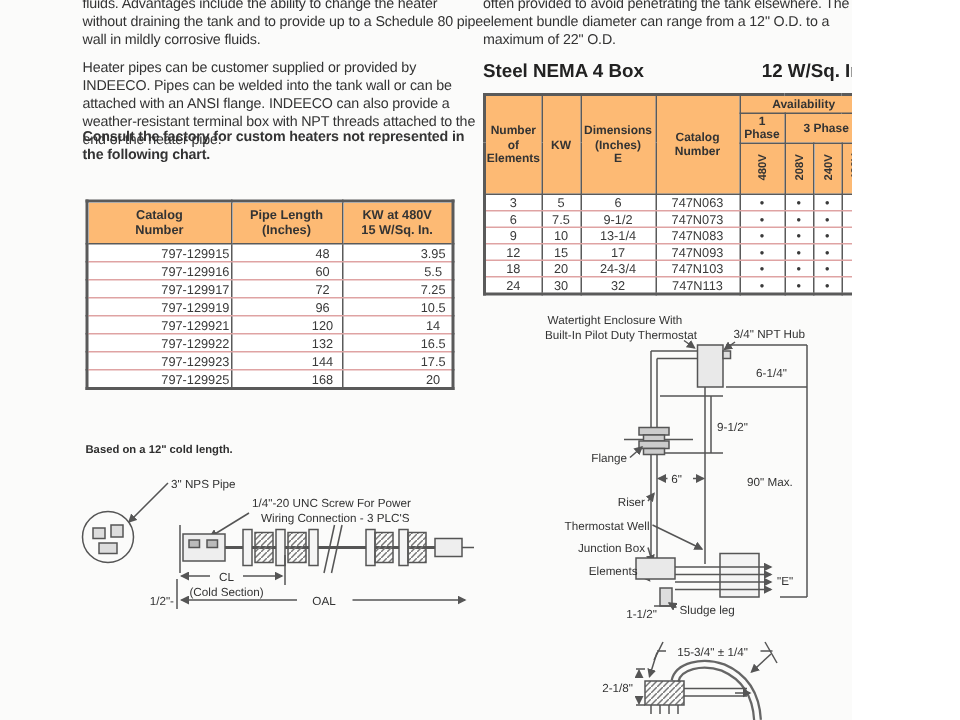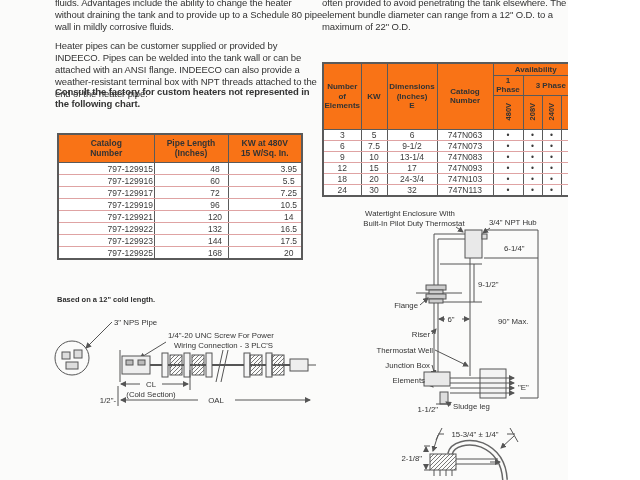--- a/index.html
+++ b/index.html
@@ -6,21 +6,21 @@
   .page { position:relative; width:568px; height:480px; background:#fbfbfa;
           font-family:"Liberation Sans", sans-serif; color:#333; overflow:hidden; }
   .para { position:absolute; font-size:9.5px; line-height:12.1px; letter-spacing:-0.1px; }
   .sec-head { position:absolute; left:322px; top:40px; width:256px; display:flex;
               justify-content:space-between; font-weight:700; font-size:12.5px; color:#222; }
   table.dt { border-collapse:collapse; position:absolute; background:#fff;
              border:2px solid #5a5a5a; table-layout:fixed; }
   .dt th, .dt td { padding:0; text-align:center; vertical-align:middle;
                    border-left:1px solid #5a5a5a; border-right:1px solid #5a5a5a;
                    overflow:hidden; }
-  .dt th { background:#f97316; font-weight:700; font-size:8px; line-height:9.3px;
+  .dt th { background:#fdba74; font-weight:700; font-size:8px; line-height:9.3px;
            border-top:1px solid #5a5a5a; border-bottom:1.5px solid #5a5a5a; }
   .dt td { border-top:1px solid #dfa3a3; border-bottom:1px solid #dfa3a3;
            font-size:8.5px; color:#3a3a3a; }
   #pipe-table { left:57px; top:133px; width:244px; }
   #pipe-table th { height:27px; font-size:8.5px; }
   #pipe-table td { height:11px;padding-left:48px; }
   #nema-table { left:322px; top:62px; width:256px; }
   #nema-table td { height:10px; }
   th.volt { height:33px; }
   .vrot { transform:rotate(-90deg); white-space:nowrap; font-size:7.5px; font-weight:700; }
@@ -32,20 +32,24 @@
 </head>
 <body>
 
 <div class="page">
 
   <div class="para" style="left:55px; top:-3px; width:268px;">fluids.  Advantages include the ability to change the heater without draining the tank and to provide up to a Schedule 80 pipe wall in mildly corrosive fluids.</div>
   <div class="para" style="left:55px; top:40px; width:268px;">Heater pipes can be customer supplied or provided by INDEECO.  Pipes can be welded into the tank wall or can be attached with an ANSI flange.  INDEECO can also provide a weather-resistant terminal box with NPT threads attached to the end of the heater pipe.</div>
   <div class="para" style="left:55px; top:86px; width:268px;font-weight:bold;">Consult the factory for custom heaters not represented in the following chart.</div>
 
   <div class="para" style="left:322px; top:-3px; width:260px;">often provided to avoid penetrating the tank elsewhere.  The element bundle diameter can range from a 12" O.D. to a maximum of 22" O.D.</div>
+  <div class="sec-head">
+    <span>Steel NEMA 4 Box</span>
+    <span>12 W/Sq. In.</span>
+  </div>
 
   <table class="dt" id="pipe-table">
     <colgroup>
         <col style="width:96px">
         <col style="width:74px">
         <col style="width:74px">
       </colgroup>
     <thead>
       <tr>
         <th>

